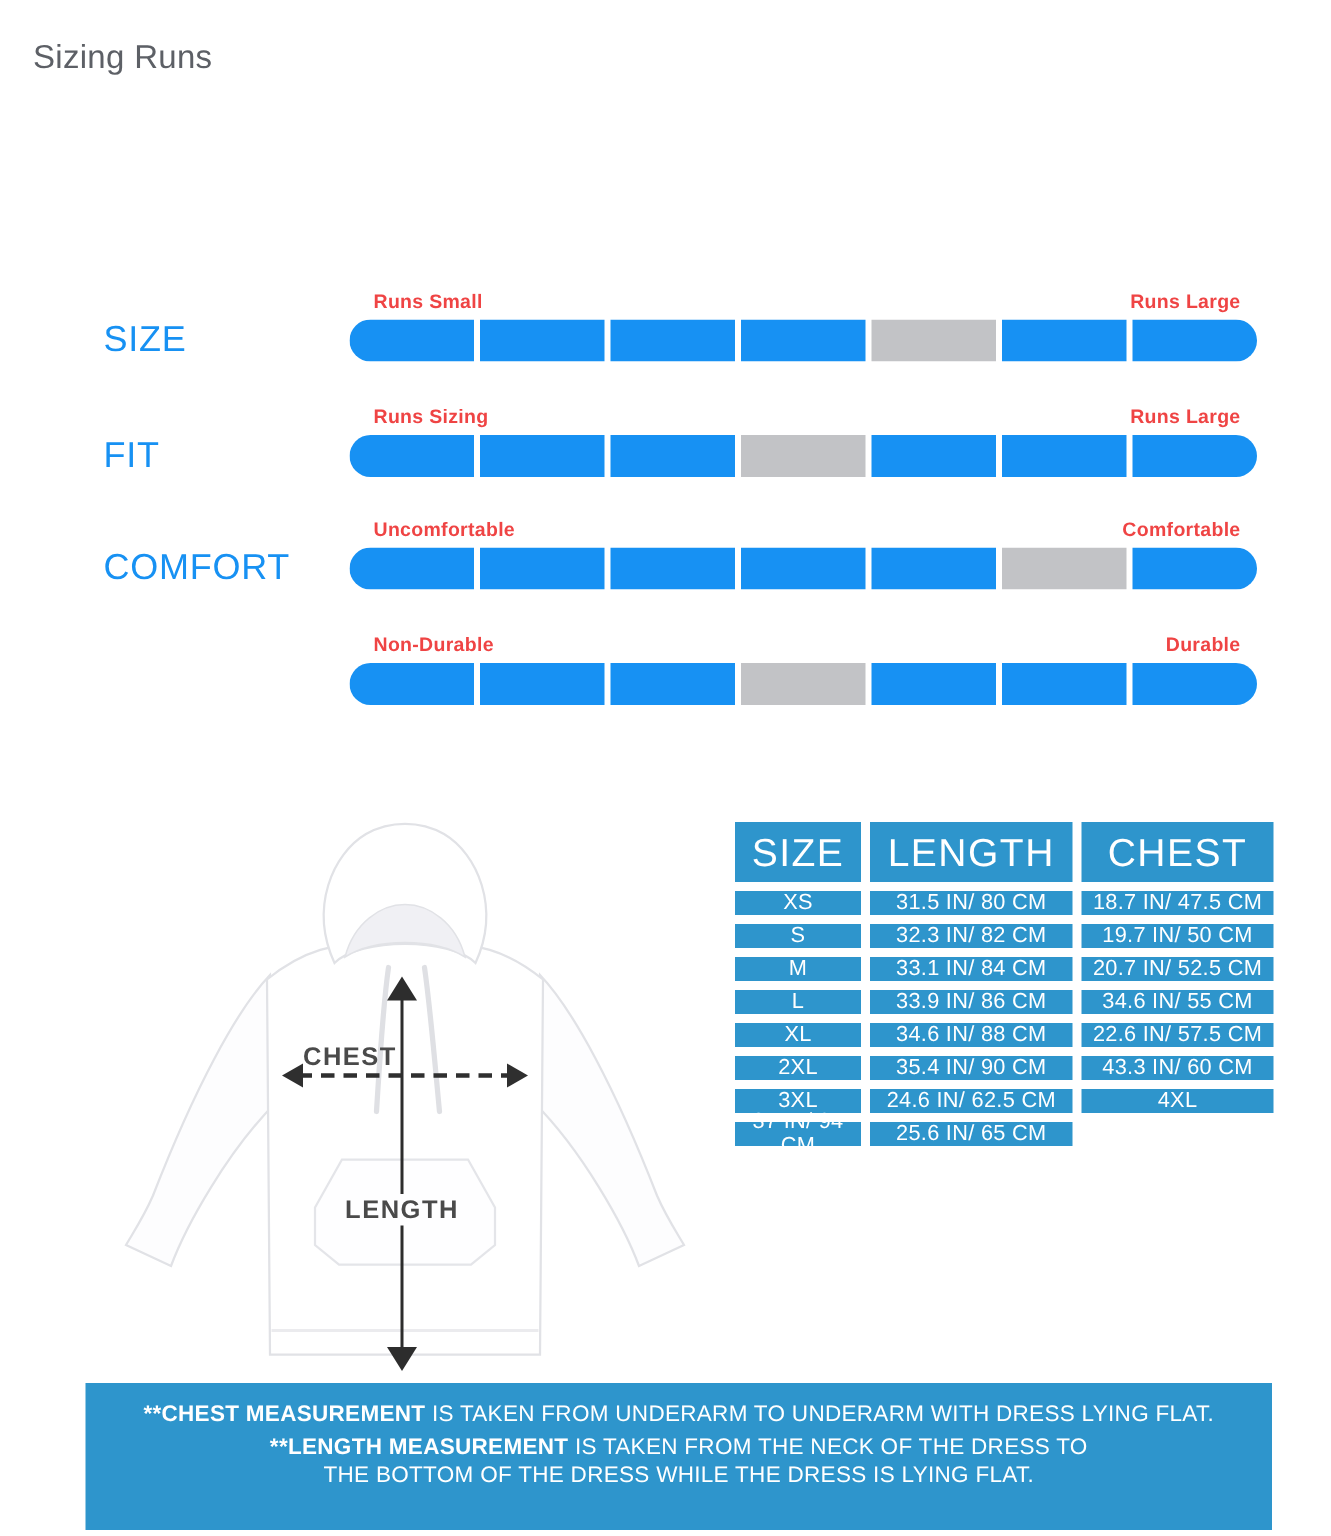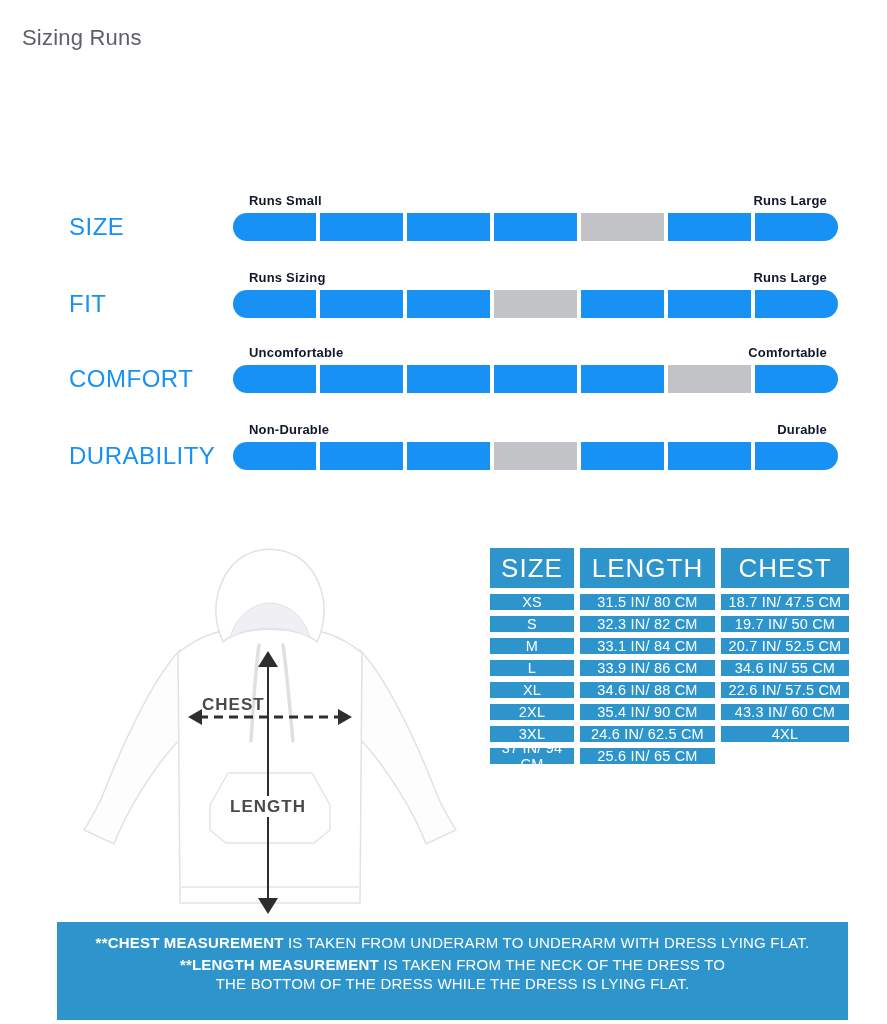--- a/index.html
+++ b/index.html
@@ -12,21 +12,21 @@
     font-size:22px;color:#5d6066;letter-spacing:.2px;
   }
 
   
   .rating-row{position:absolute;left:0;width:887px;height:52px;}
   .rating-label{
     position:absolute;left:69px;top:20px;height:28px;line-height:28px;
     font-size:24px;color:#1791f3;letter-spacing:.5px;
   }
   .bar-area{position:absolute;left:233px;top:0;width:605px;height:50px;}
-  .end-label{position:absolute;top:0;font-size:13px;font-weight:bold;color:#0f172a;letter-spacing:.2px;}
+  .end-label{position:absolute;top:0;font-size:13px;font-weight:bold;color:#ef4444;letter-spacing:.2px;}
   .end-label.left{left:16px;}
   .end-label.right{right:11px;}
   .bar{
     position:absolute;left:0;top:20px;width:605px;height:28px;
     border-radius:14px;overflow:hidden;display:flex;gap:4px;background:#ffffff;
   }
   .seg{flex:1;background:#1791f3;}
   .seg.gray{background:#c2c3c6;}
 
   
@@ -105,21 +105,20 @@
             <div class="seg"></div>
             <div class="seg"></div>
             <div class="seg"></div>
             <div class="seg"></div>
             <div class="seg gray"></div>
             <div class="seg"></div>
           </div>
         </div>
       </div>
       <div class="rating-row" style="top: 422px;">
-        <div class="rating-label">DURABILITY</div>
         <div class="bar-area">
           <span class="end-label left">Non-Durable</span>
           <span class="end-label right">Durable</span>
           <div class="bar">
             <div class="seg"></div>
             <div class="seg"></div>
             <div class="seg"></div>
             <div class="seg gray"></div>
             <div class="seg"></div>
             <div class="seg"></div>

